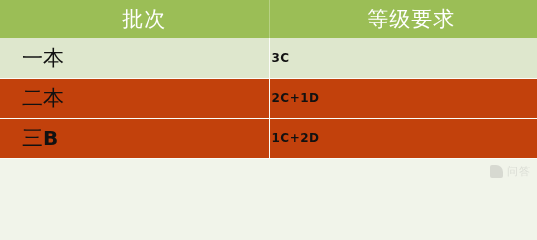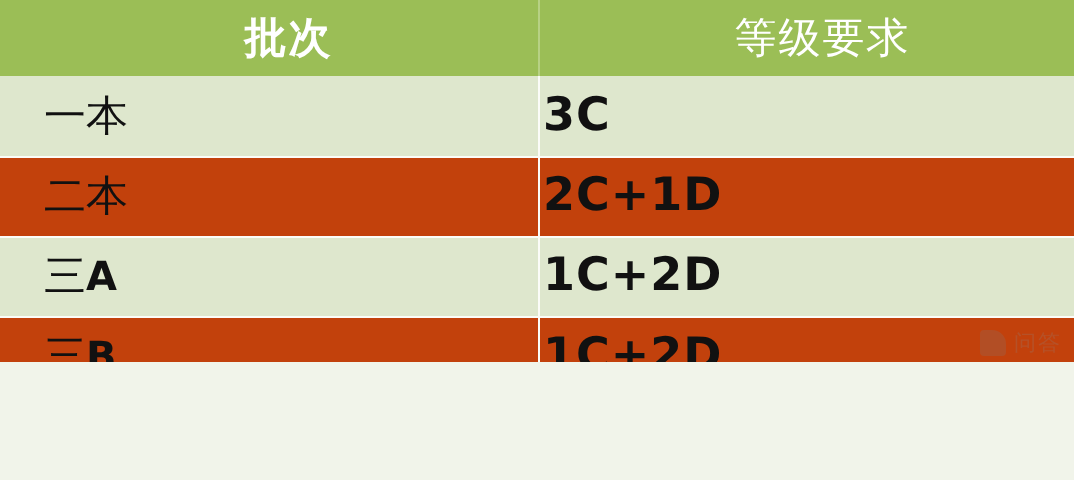--- a/index.html
+++ b/index.html
@@ -44,21 +44,20 @@
     font-size: 21px;
     line-height: 38px;
     text-align: center;
     vertical-align: middle;
     border: 0;
     letter-spacing: 1px;
   }
   .grade-table th.th-batch {
     border-right: 1px solid #B7D184;
     padding-left: 20px;
-    font-weight: bold;
   }
   .grade-table th.th-req {
     padding-left: 16px;
   }
 
   
   .grade-table tbody tr {
     height: 40px;
   }
   .grade-table tbody tr.row-odd  { background: #DEE7CD; }
@@ -83,21 +82,21 @@
     padding-left: 22px;
   }
   .grade-table tbody td.cell-batch .latin {
     font-family: "DejaVu Sans", "Liberation Sans", sans-serif;
     font-weight: 700;
     font-size: 20px;
   }
 
   .grade-table tbody td.cell-req {
     font-family: "DejaVu Sans", "Liberation Sans", sans-serif;
-    font-size: 23px;
+    font-size: 12px;
     font-weight: 700;
     letter-spacing: 0.5px;
     padding-left: 2px;
   }
 
   
   .watermark {
     position: absolute;
     right: 6px;
     bottom: 2px;
@@ -144,24 +143,20 @@
       <tr class="row-odd">
         <td class="cell-batch"><span>一本</span><span class="latin"></span></td>
         <td class="cell-req">3C</td>
       </tr>
 
       <tr class="row-even">
         <td class="cell-batch"><span>二本</span><span class="latin"></span></td>
         <td class="cell-req">2C+1D</td>
       </tr>
 
-      <tr class="row-odd">
-        <td class="cell-batch"><span>三</span><span class="latin">A</span></td>
-        <td class="cell-req">1C+2D</td>
-      </tr>
 
       <tr class="row-even">
         <td class="cell-batch"><span>三</span><span class="latin">B</span></td>
         <td class="cell-req">1C+2D</td>
       </tr>
 
     </tbody>
   </table>
 
   <div class="watermark">

